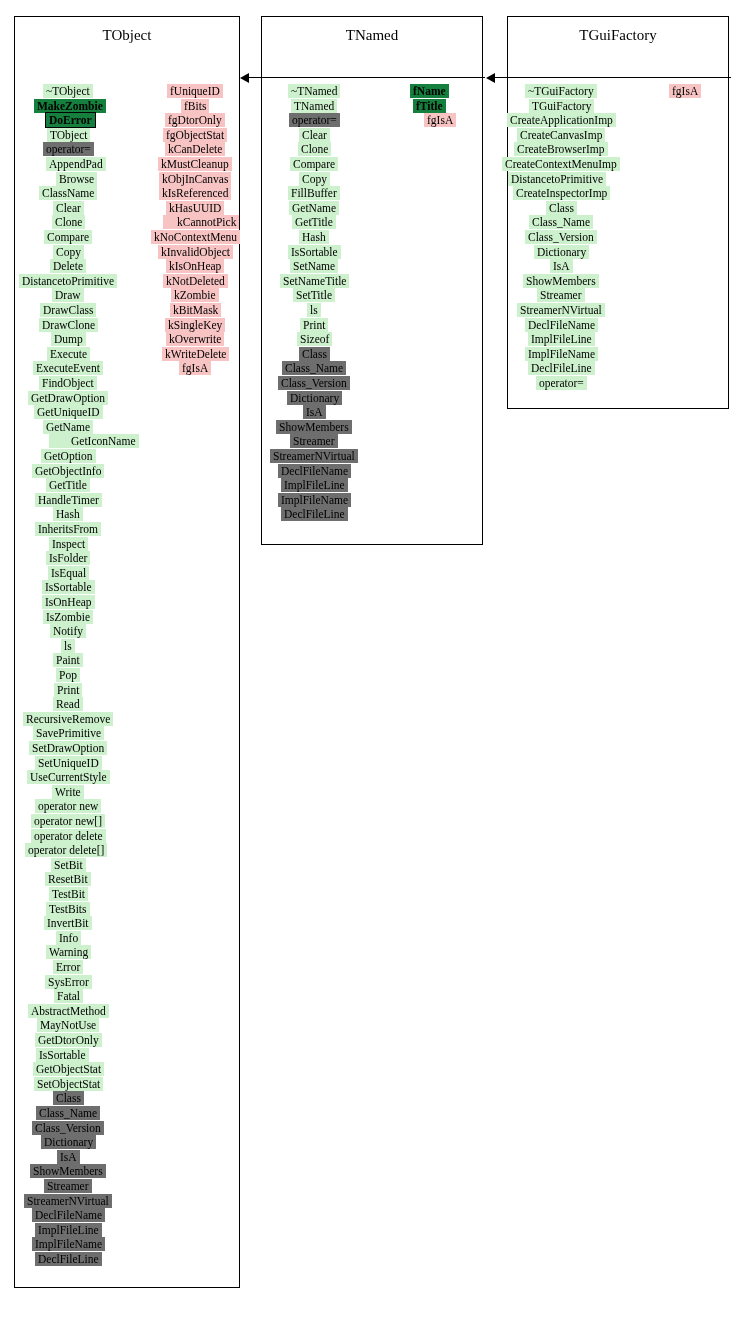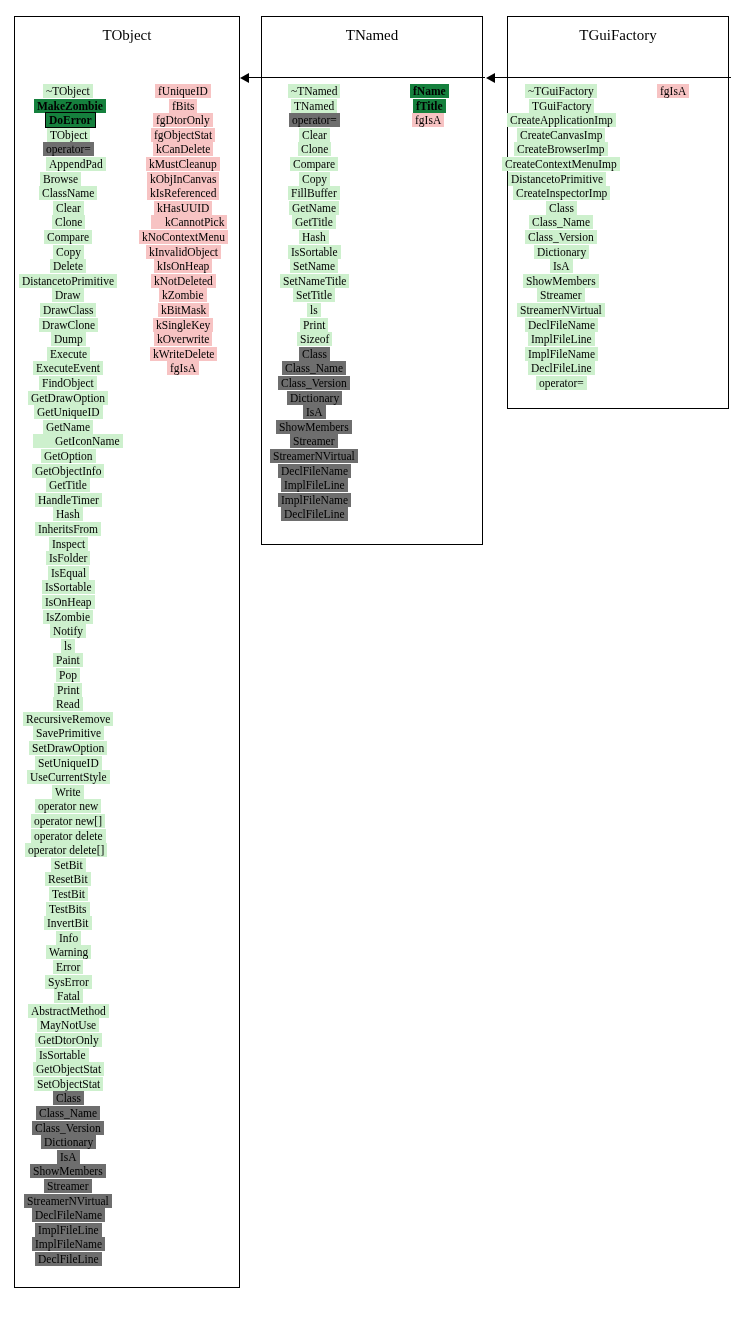--- a/index.html
+++ b/index.html
@@ -36,21 +36,21 @@
     position: absolute;
     font-size: 11.5px;
     line-height: 12px;
     font-family: "Liberation Serif", serif;
     white-space: nowrap;
     text-align: center;
     padding: 1px 3px;
     box-sizing: border-box;
   }
   .m-green   { background: #cdf0cd; }
-  .m-pink    { background: #f7c3c3; }
+  .m-pink    { background: #f7c3c3; margin-left: 12px; }
   .m-yellow  { background: #15803d; font-weight: bold; }
   .m-gray    { background: #6e6e6e; color: #000000; }
   .arrow {
     position: absolute;
     height: 0;
     border-top: 1.5px solid #000000;
   }
   .arrowhead {
     position: absolute;
     width: 0;
@@ -66,39 +66,39 @@
 <div id="canvas">
     <div class="class-box" style="left: 14px; top: 16px; width: 226px; height: 1272px;">
       <div class="class-title">TObject</div>
     </div>
     <div class="member m-green" style="top: 84px; left: 43px; width: auto;">~TObject</div>
     <div class="member m-yellow" style="top: 99px; left: 34px; width: auto;">MakeZombie</div>
     <div class="member m-yellow" style="top: 113px; left: 46px; width: auto; outline: rgb(0, 0, 0) solid 1px;">DoError</div>
     <div class="member m-green" style="top: 128px; left: 47px; width: auto;">TObject</div>
     <div class="member m-gray" style="top: 142px; left: 43px; width: auto;">operator=</div>
     <div class="member m-green" style="top: 157px; left: 38px; width: auto; margin-left: 8px;">AppendPad</div>
-    <div class="member m-green" style="top: 172px; left: 40px; width: auto;">Browse</div>
+    <div class="member m-green" style="top: 172px; left: 56px; width: auto;">Browse</div>
     <div class="member m-green" style="top: 186px; left: 39px; width: auto;">ClassName</div>
     <div class="member m-green" style="top: 201px; left: 53px; width: auto;">Clear</div>
     <div class="member m-green" style="top: 215px; left: 52px; width: auto;">Clone</div>
     <div class="member m-green" style="top: 230px; left: 44px; width: auto;">Compare</div>
     <div class="member m-green" style="top: 245px; left: 53px; width: auto;">Copy</div>
     <div class="member m-green" style="top: 259px; left: 50px; width: auto;">Delete</div>
     <div class="member m-green" style="top: 274px; left: 19px; width: auto;">DistancetoPrimitive</div>
     <div class="member m-green" style="top: 288px; left: 52px; width: auto;">Draw</div>
     <div class="member m-green" style="top: 303px; left: 40px; width: auto;">DrawClass</div>
     <div class="member m-green" style="top: 318px; left: 39px; width: auto;">DrawClone</div>
     <div class="member m-green" style="top: 332px; left: 51px; width: auto;">Dump</div>
     <div class="member m-green" style="top: 347px; left: 47px; width: auto;">Execute</div>
     <div class="member m-green" style="top: 361px; left: 33px; width: auto;">ExecuteEvent</div>
     <div class="member m-green" style="top: 376px; left: 39px; width: auto;">FindObject</div>
     <div class="member m-green" style="top: 391px; left: 28px; width: auto;">GetDrawOption</div>
     <div class="member m-green" style="top: 405px; left: 34px; width: auto;">GetUniqueID</div>
     <div class="member m-green" style="top: 420px; left: 43px; width: auto;">GetName</div>
-    <div class="member m-green" style="top: 434px; left: 33px; width: auto; padding-left: 22px;">GetIconName</div>
+    <div class="member m-green" style="top: 434px; left: 49px; width: auto; padding-left: 22px;">GetIconName</div>
     <div class="member m-green" style="top: 449px; left: 41px; width: auto;">GetOption</div>
     <div class="member m-green" style="top: 464px; left: 32px; width: auto;">GetObjectInfo</div>
     <div class="member m-green" style="top: 478px; left: 46px; width: auto;">GetTitle</div>
     <div class="member m-green" style="top: 493px; left: 35px; width: auto;">HandleTimer</div>
     <div class="member m-green" style="top: 507px; left: 53px; width: auto;">Hash</div>
     <div class="member m-green" style="top: 522px; left: 35px; width: auto;">InheritsFrom</div>
     <div class="member m-green" style="top: 537px; left: 49px; width: auto;">Inspect</div>
     <div class="member m-green" style="top: 551px; left: 46px; width: auto;">IsFolder</div>
     <div class="member m-green" style="top: 566px; left: 48px; width: auto;">IsEqual</div>
     <div class="member m-green" style="top: 580px; left: 42px; width: auto;">IsSortable</div>

